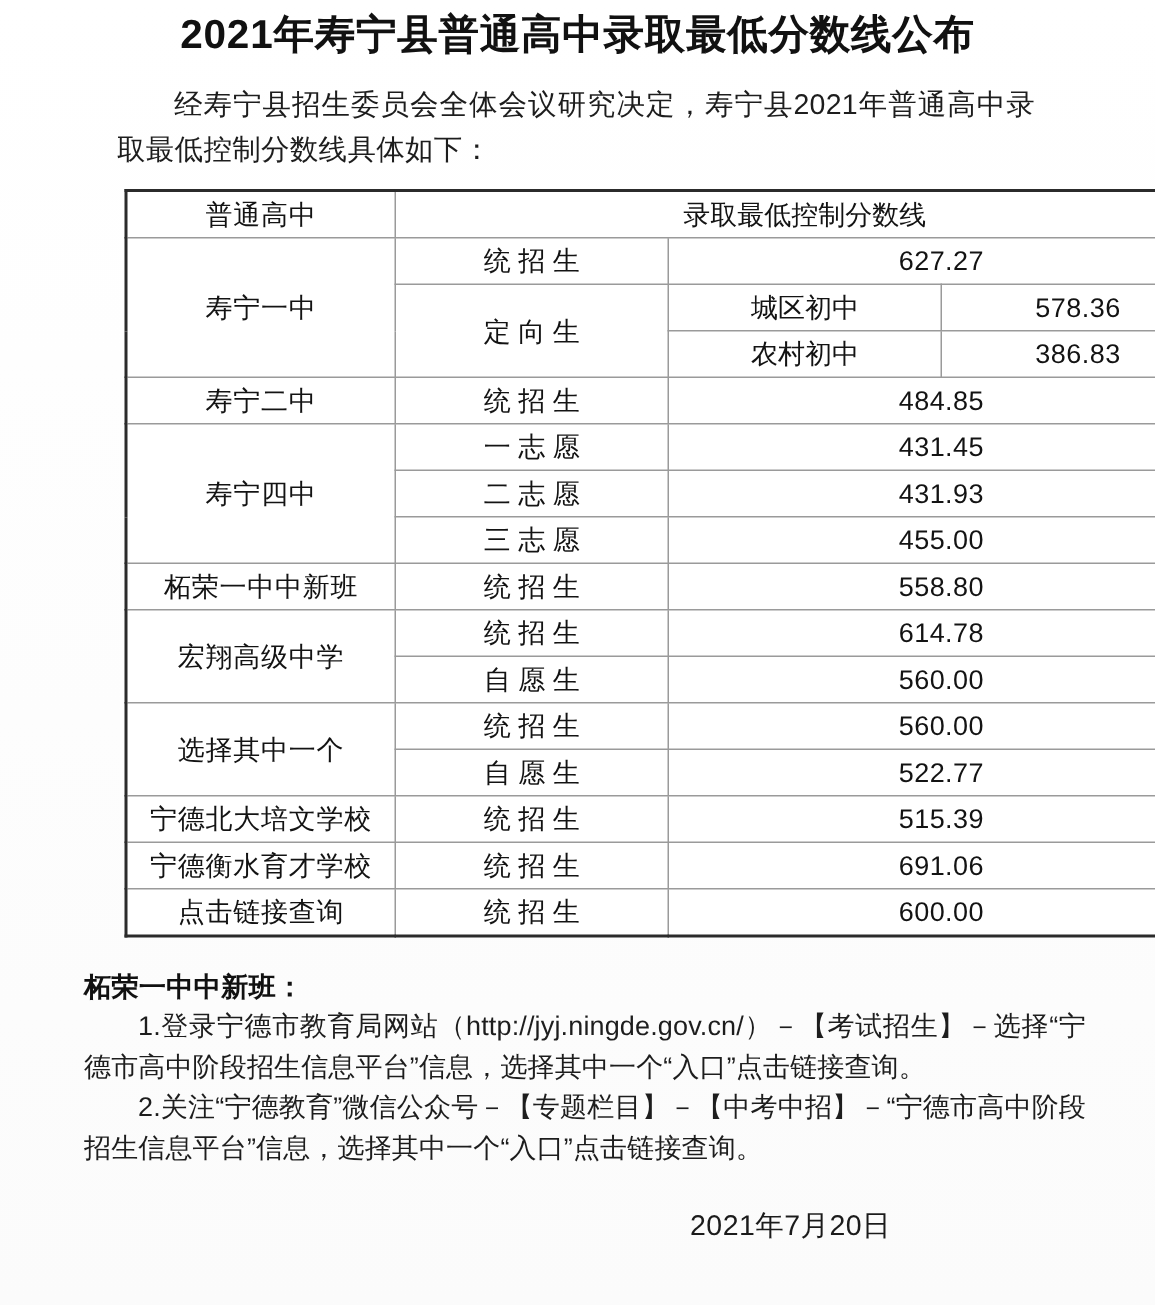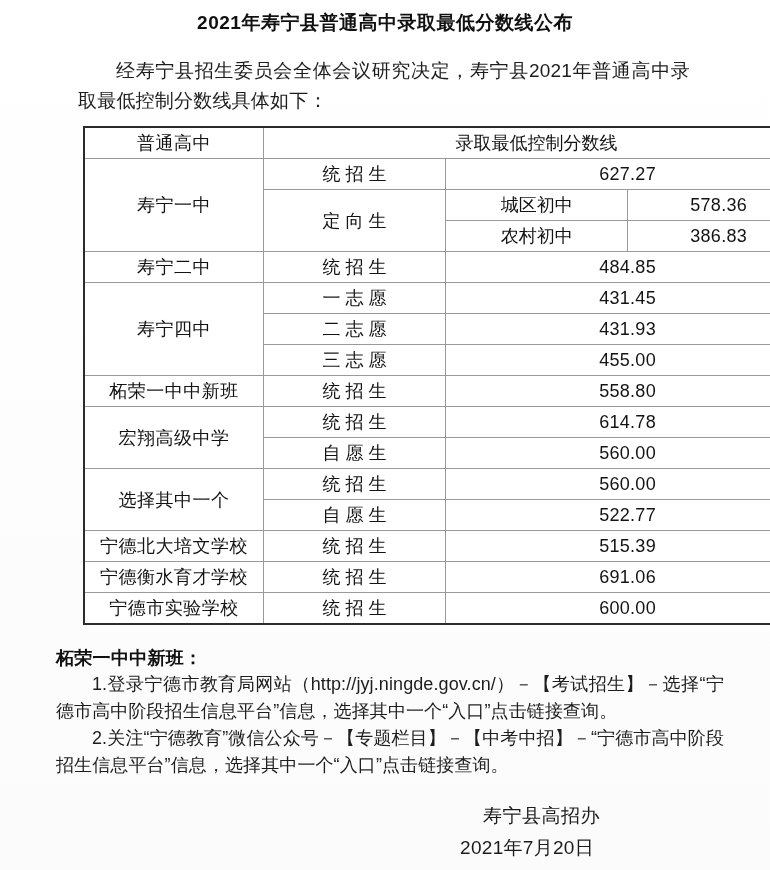--- a/index.html
+++ b/index.html
@@ -20,21 +20,21 @@
     height: 870px;
     box-sizing: border-box;
     padding: 0;
     position: relative;
     background: linear-gradient(180deg, #ffffff 0%, #fdfdfd 55%, #fbfbfb 100%);
   }
 
   
   .doc-title {
     text-align: center;
-    font-size: 19px;
+    font-size: 27px;
     font-weight: bold;
     letter-spacing: 0.5px;
     color: #111111;
     margin: 0;
     padding: 8px 0 0 0;
     line-height: 30px;
   }
 
   
   .intro {
@@ -204,34 +204,33 @@
             <td class="col-school school-cell" rowspan="1">宁德北大培文学校</td>
             <td class="col-type type-cell">统招生</td>
             <td class="col-val num" colspan="2">515.39</td>
           </tr>
           <tr>
             <td class="col-school school-cell" rowspan="1">宁德衡水育才学校</td>
             <td class="col-type type-cell">统招生</td>
             <td class="col-val num" colspan="2">691.06</td>
           </tr>
           <tr>
-            <td class="col-school school-cell" rowspan="1">宁德市实验学校</td>
+            <td class="col-school school-cell" rowspan="1">点击链接查询</td>
             <td class="col-type type-cell">统招生</td>
             <td class="col-val num" colspan="2">600.00</td>
           </tr>
         </tbody>
     </table>
   </div>
 
   <div class="notes">
     <div class="notes-heading">柘荣一中中新班：</div>
     <div id="notes-list">
         <p>1.登录宁德市教育局网站（http://jyj.ningde.gov.cn/）－【考试招生】－选择“宁德市高中阶段招生信息平台”信息，选择其中一个“入口”点击链接查询。</p>
         <p>2.关注“宁德教育”微信公众号－【专题栏目】－【中考中招】－“宁德市高中阶段招生信息平台”信息，选择其中一个“入口”点击链接查询。</p>
       </div>
   </div>
 
   <div class="signature">
-    <div class="sig-org">寿宁县高招办</div>
     <div class="sig-date">2021年7月20日</div>
   </div>
 
 </div>
 
 </body></html>

